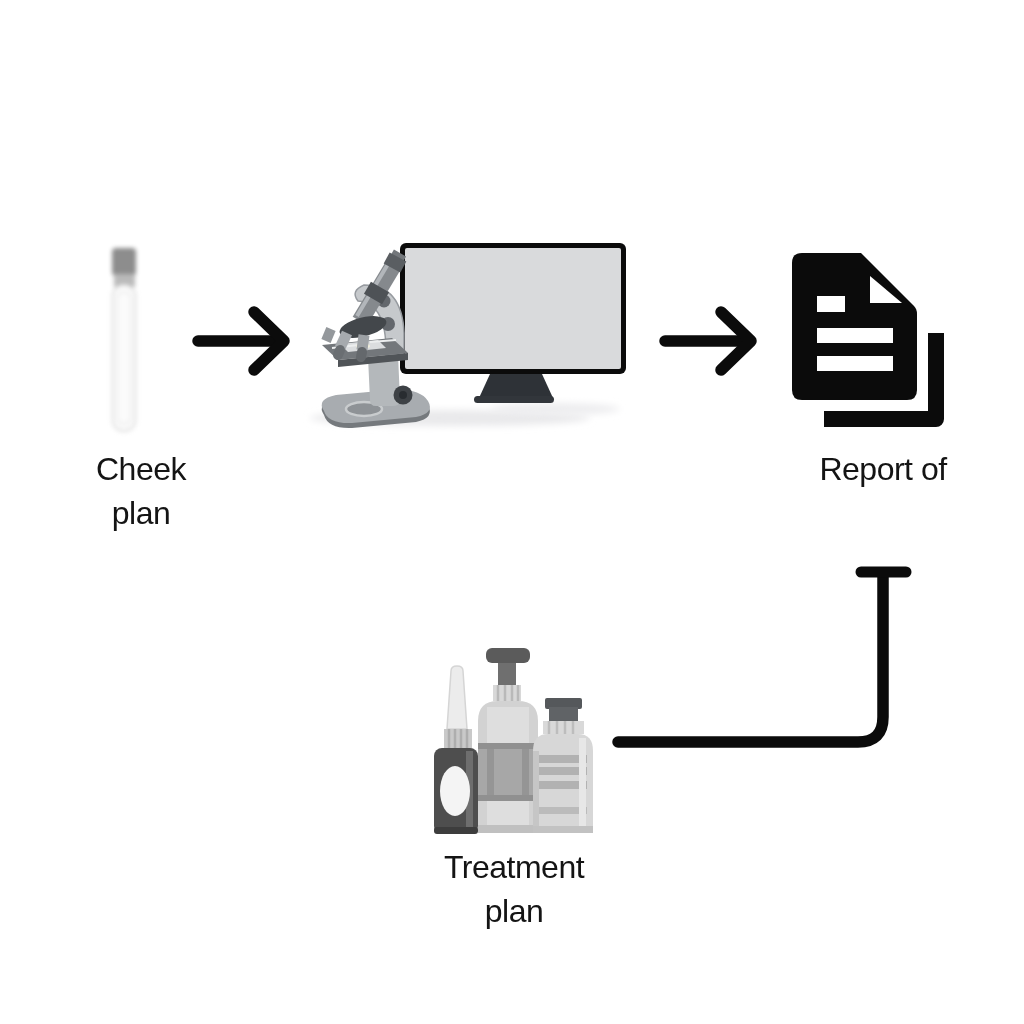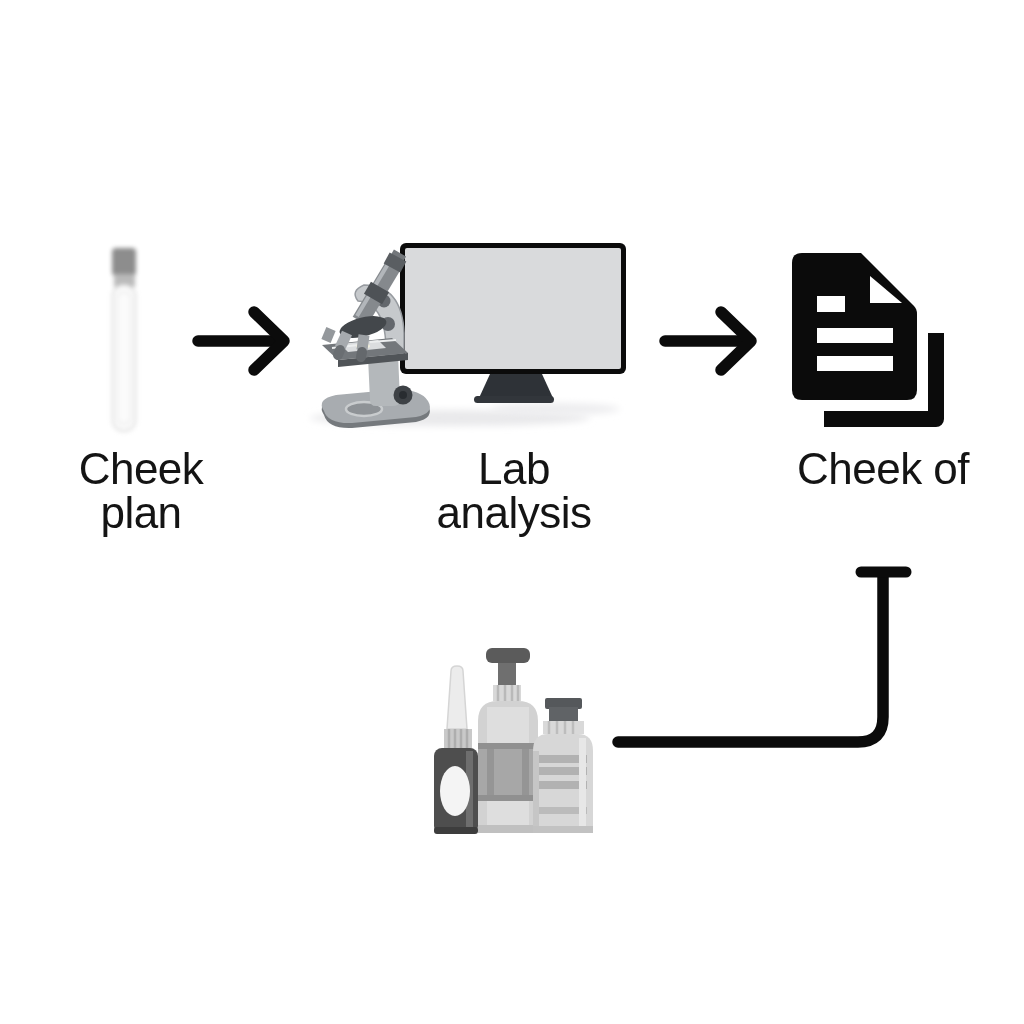--- a/index.html
+++ b/index.html
@@ -3,21 +3,21 @@
 <meta charset="utf-8">
 <style>
   html,body{margin:0;padding:0;background:#ffffff;}
   .canvas{
     position:relative;width:1024px;height:1024px;background:#ffffff;overflow:hidden;
     font-family:"Liberation Sans", sans-serif;
   }
   .abs{position:absolute;}
   .node-label{
     position:absolute;text-align:center;color:#141414;
-    font-size:44px;line-height:44px;font-weight:400;letter-spacing:-0.5px;
+    font-size:32px;line-height:44px;font-weight:400;letter-spacing:-0.5px;
   }
   .blurred{filter:blur(2.2px);}
   svg{display:block;}
 </style>
 </head>
 <body>
 
 <div class="canvas">
 
   <svg class="abs blurred" style="left:100px;top:242px" width="48" height="196" viewBox="0 0 48 196">
@@ -144,23 +144,23 @@
       <ellipse cx="27" cy="148" rx="15" ry="25" fill="#f4f4f4"></ellipse>
       <rect x="6" y="184" width="44" height="7" rx="3" fill="#3d3d3d"></rect>
     </g>
   </svg>
 
   <div class="node-label" style="left:41px;top:447px;width:200px">
     <div>Cheek</div>
     <div>plan</div>
   </div>
 
-  <div class="node-label" style="left:414px;top:447px;width:200px">
-    <div>Lab</div>
-    <div>analysis</div>
+
+  <div class="node-label" style="left:773px;top:447px;width:220px">
+    <div>Report of</div>
   </div>
 
-  <div class="node-label" style="left:773px;top:447px;width:220px">
-    <div>Cheek of</div>
+  <div class="node-label" style="left:404px;top:845px;width:220px">
+    <div>Treatment</div>
+    <div>plan</div>
   </div>
-
 
 </div>
 
 </body></html>

